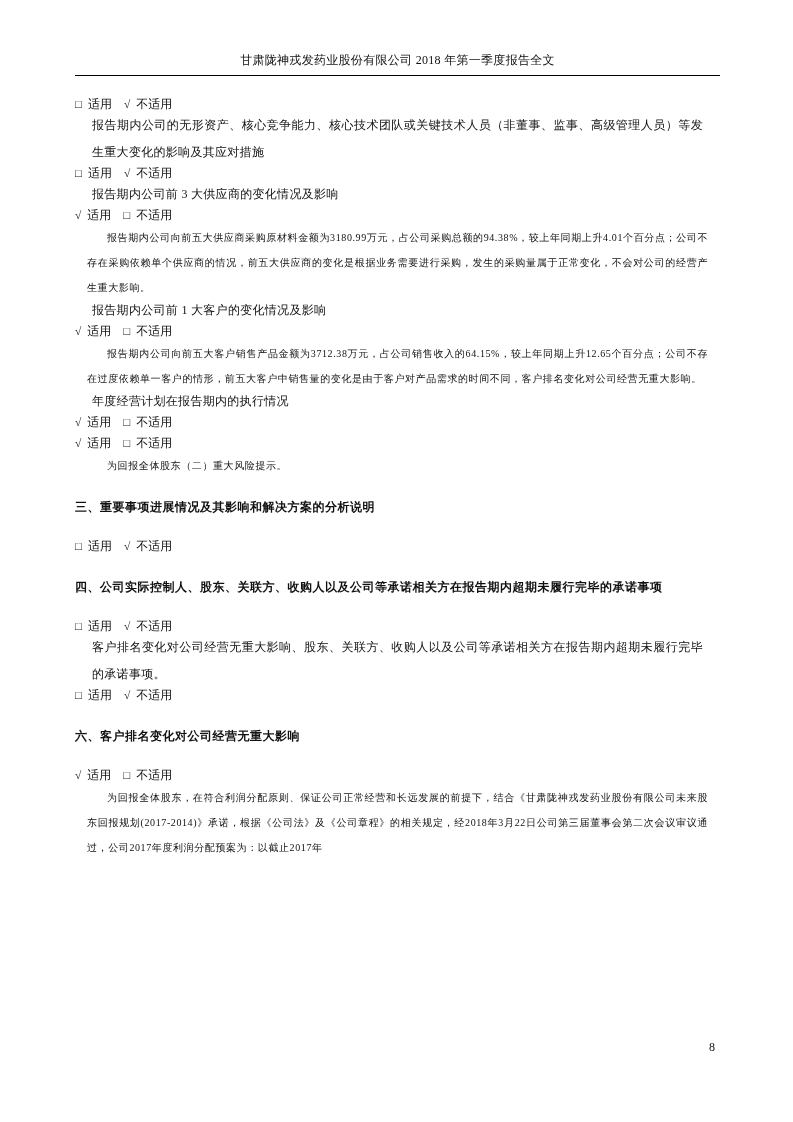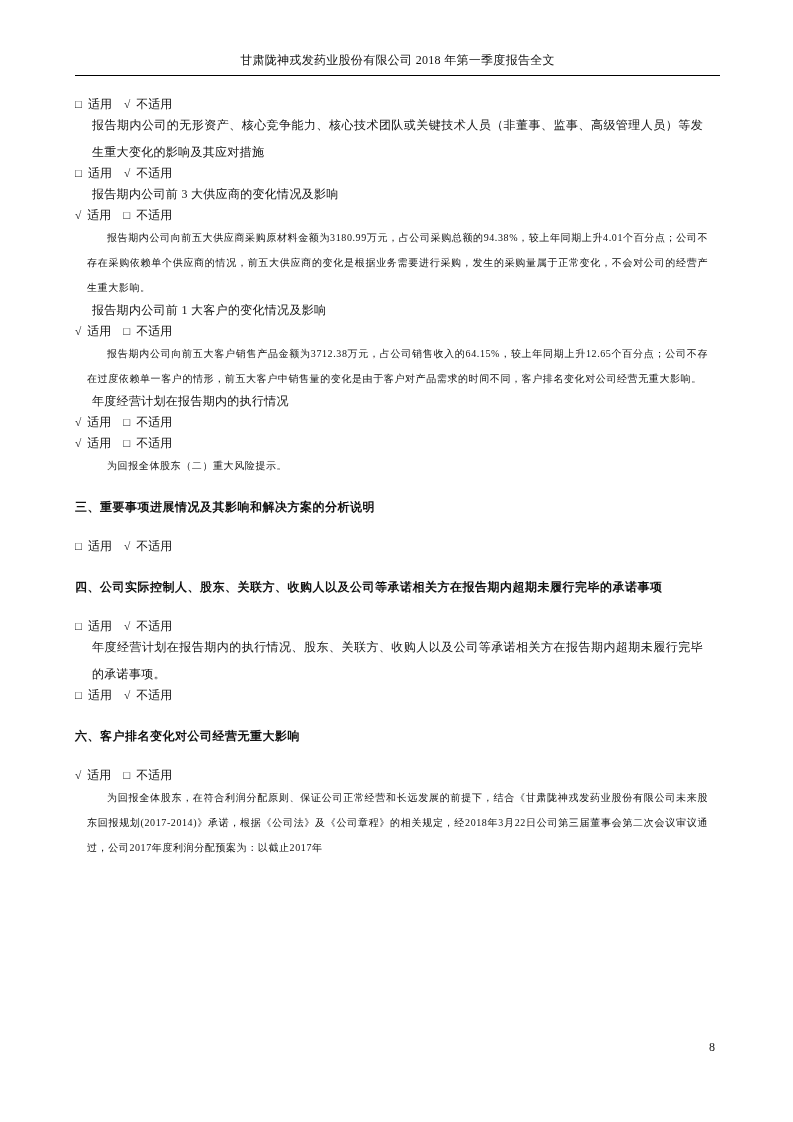--- a/index.html
+++ b/index.html
@@ -118,21 +118,21 @@
     <div class="apply">
       <span class="mk">□</span><span class="lb">适用</span><span class="mk">√</span><span class="lb">不适用</span>
     </div>
 
     <div class="heading">四、公司实际控制人、股东、关联方、收购人以及公司等承诺相关方在报告期内超期未履行完毕的承诺事项</div>
 
     <div class="apply">
       <span class="mk">□</span><span class="lb">适用</span><span class="mk">√</span><span class="lb">不适用</span>
     </div>
 
-    <div class="small">年度经营计划在报告期内的执行情况、股东、关联方、收购人以及公司等承诺相关方在报告期内超期未履行完毕的承诺事项。</div>
+    <div class="small">客户排名变化对公司经营无重大影响、股东、关联方、收购人以及公司等承诺相关方在报告期内超期未履行完毕的承诺事项。</div>
 
 
     <div class="apply">
       <span class="mk">□</span><span class="lb">适用</span><span class="mk">√</span><span class="lb">不适用</span>
     </div>
 
     <div class="heading">六、客户排名变化对公司经营无重大影响</div>
 
     <div class="apply">
       <span class="mk">√</span><span class="lb">适用</span><span class="mk">□</span><span class="lb">不适用</span>

